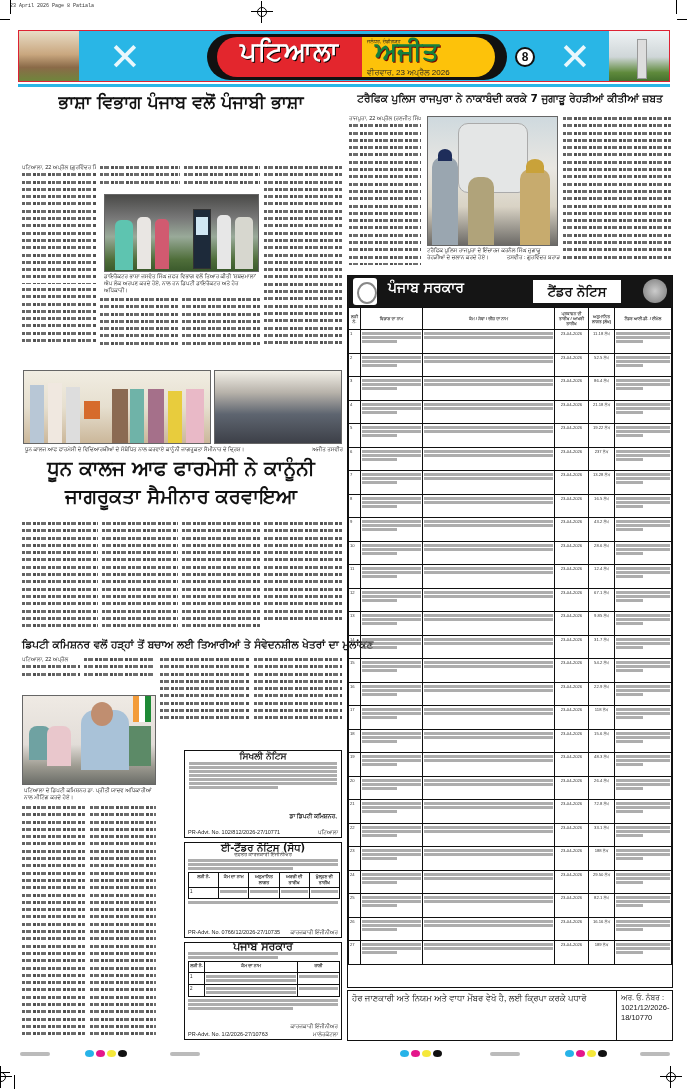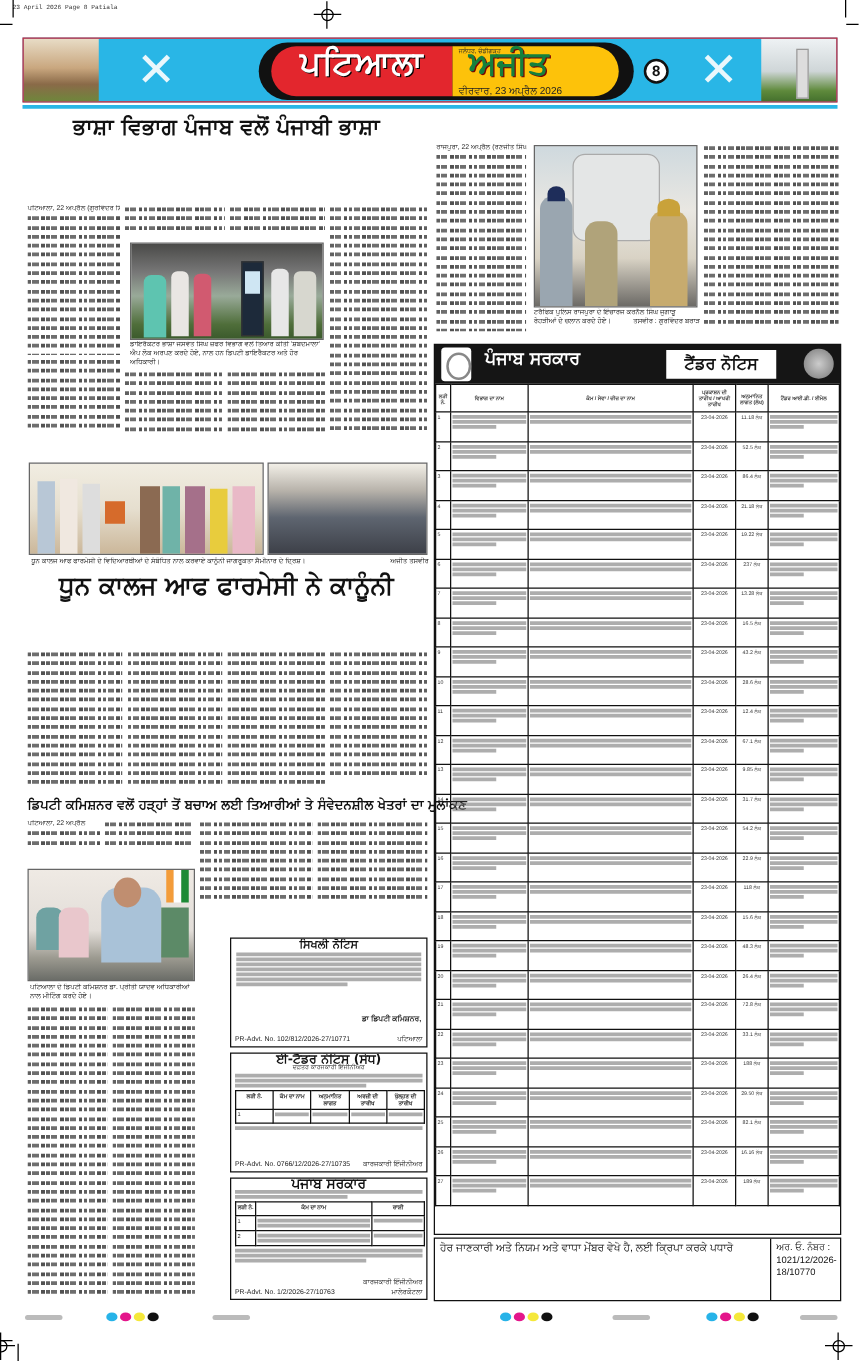--- a/index.html
+++ b/index.html
@@ -207,20 +207,21 @@
     <div style="position:absolute;left:106px;top:18px;width:14px;height:54px;background:#6fb3a8"></div>
     <div style="position:absolute;left:124px;top:18px;width:16px;height:54px;background:#a5708a"></div>
     <div style="position:absolute;left:144px;top:20px;width:14px;height:52px;background:#e8cc3d"></div>
     <div style="position:absolute;left:162px;top:18px;width:18px;height:54px;background:#e9b9c7"></div>
   </div>
   <div class="photo" style="left:214px;top:370px;width:128px;height:74px;background:linear-gradient(180deg,#f2efe7 0%,#b7b2aa 30%,#5e6570 60%,#3d4048 100%)"></div>
   <div class="cap" style="left:25px;top:446px;width:240px;height:8px;white-space:nowrap">ਧੂਨ ਕਾਲਜ ਆਫ ਫਾਰਮੇਸੀ ਦੇ ਵਿਦਿਆਰਥੀਆਂ ਦੇ ਸੰਬੰਧਿਤ ਨਾਲ ਕਰਵਾਏ ਕਾਨੂੰਨੀ ਜਾਗਰੂਕਤਾ ਸੈਮੀਨਾਰ ਦੇ ਦ੍ਰਿਸ਼।</div>
   <div class="cap" style="left:305px;top:446px;width:38px;height:8px;text-align:right">ਅਜੀਤ ਤਸਵੀਰ</div>
 
   <div class="hl" style="left:20px;top:456px;width:322px;font-size:20px">ਧੂਨ ਕਾਲਜ ਆਫ ਫਾਰਮੇਸੀ ਨੇ ਕਾਨੂੰਨੀ</div>
+  <div class="hl" style="left:20px;top:485px;width:322px;font-size:19.5px">ਜਾਗਰੂਕਤਾ ਸੈਮੀਨਾਰ ਕਰਵਾਇਆ</div>
 
   <div class="col" style="left:22px;top:520px;width:76px;height:110px">
     <span class="ln"></span>
       <span class="ln"></span>
       <span class="ln"></span>
       <span class="ln"></span>
       <span class="ln"></span>
       <span class="ln"></span>
       <span class="ln"></span>
       <span class="ln"></span>
@@ -491,20 +492,21 @@
     <div style="padding:1px 3px">
         <span class="fill"></span>
         <span class="fill"></span>
         <span class="fill" style="width:70%"></span>
       </div>
     <div class="sig" style="bottom:10px">ਕਾਰਜਕਾਰੀ ਇੰਜੀਨੀਅਰ</div>
     <div class="sig">ਮਾਲੇਰਕੋਟਲਾ</div>
     <div class="adv">PR-Advt. No. 1/2/2026-27/10763</div>
   </div>
 
+  <div class="hl" style="left:347px;top:92px;width:326px;font-size:10.5px">ਟਰੈਫਿਕ ਪੁਲਿਸ ਰਾਜਪੁਰਾ ਨੇ ਨਾਕਾਬੰਦੀ ਕਰਕੇ 7 ਜੁਗਾੜੂ ਰੇਹੜੀਆਂ ਕੀਤੀਆਂ ਜ਼ਬਤ</div>
   <div class="col" style="left:349px;top:115px;width:72px;height:150px">
     <span style="display:block;font-size:5.5px;white-space:nowrap;overflow:hidden">ਰਾਜਪੁਰਾ, 22 ਅਪ੍ਰੈਲ (ਰਣਜੀਤ ਸਿੰਘ)-</span>
     <span class="ln"></span>
       <span class="ln"></span>
       <span class="ln"></span>
       <span class="ln"></span>
       <span class="ln"></span>
       <span class="ln"></span>
       <span class="ln"></span>
       <span class="ln"></span>

